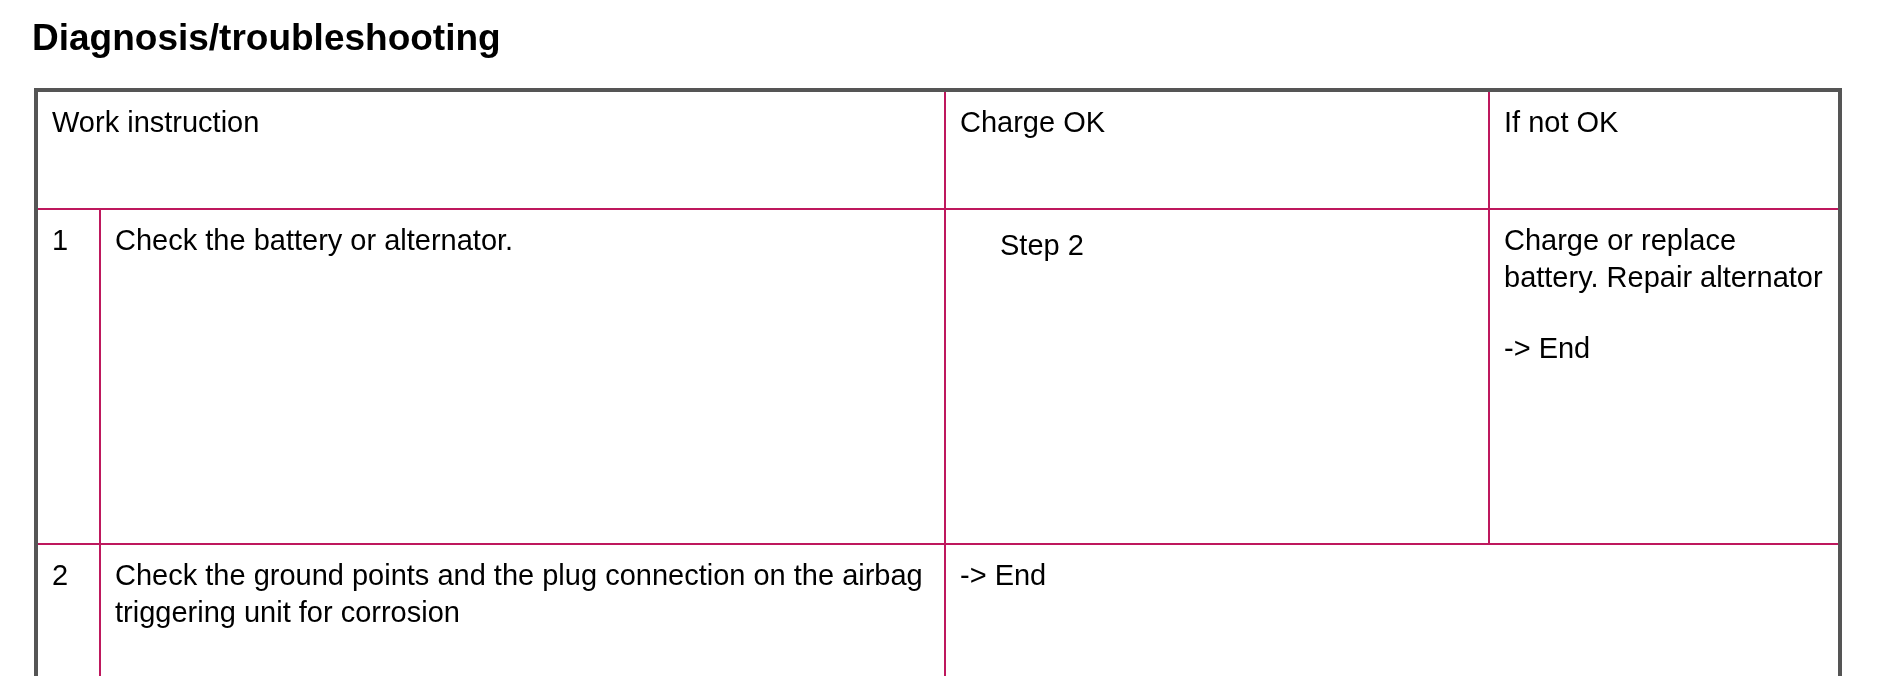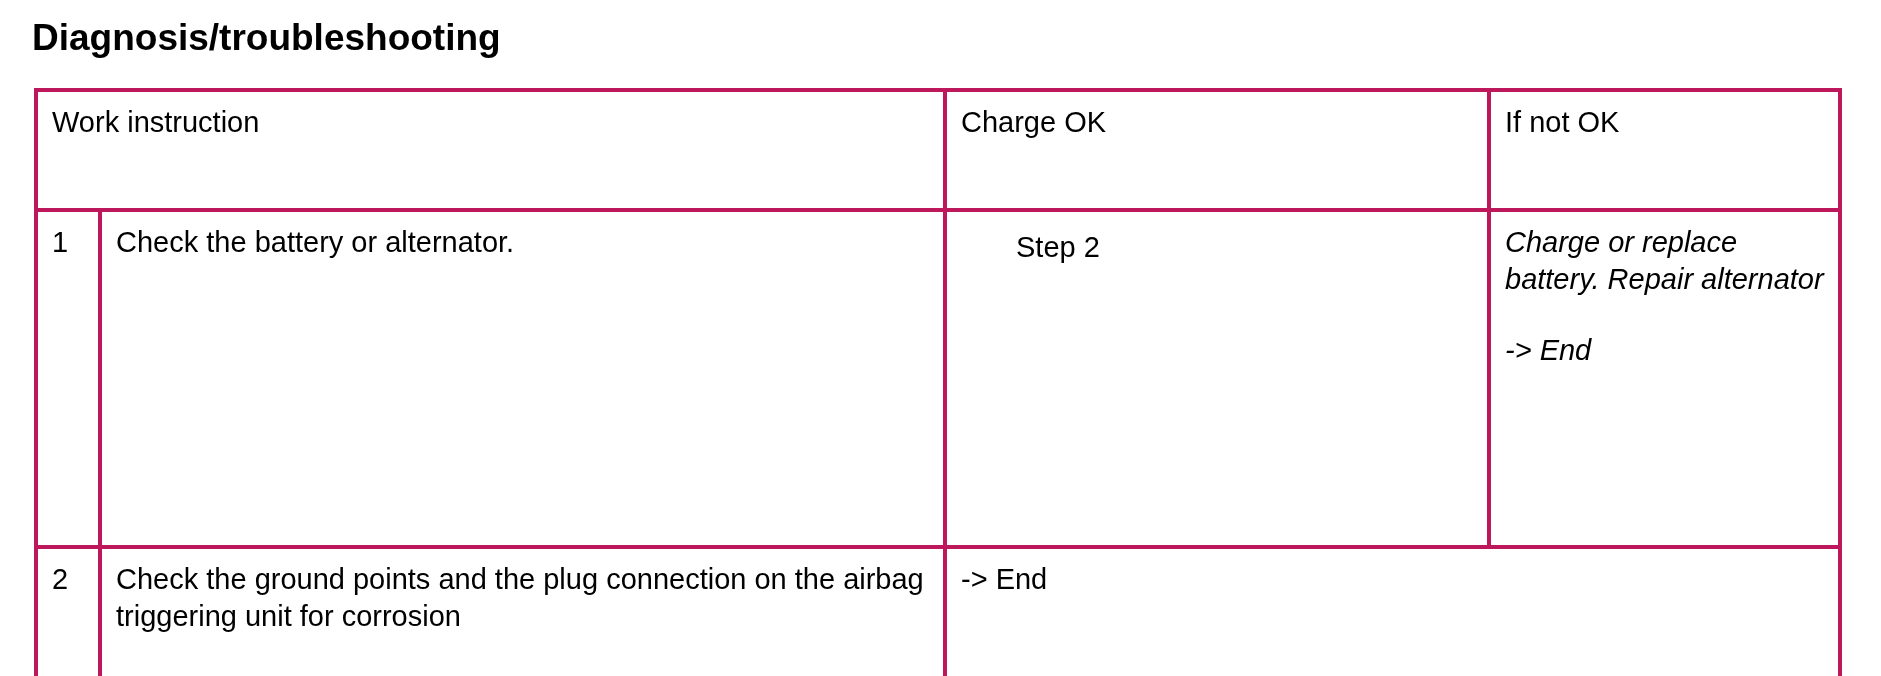--- a/index.html
+++ b/index.html
@@ -41,21 +41,21 @@
     top: 88px;
     width: 1806px;
     border-collapse: collapse;
     table-layout: fixed;
     border: 4px solid #555555;
     background: #ffffff;
   }
 
   .diag-table td,
   .diag-table th {
-    border: 4px solid #be185d;
+    border: 2px solid #be185d;
     vertical-align: top;
     text-align: left;
     font-weight: 400;
     font-size: 29px;
     line-height: 37px;
     color: #000000;
     padding: 12px 14px 10px 14px;
     background: #ffffff;
   }
 
@@ -78,23 +78,23 @@
 
   .num-cell {
     padding-left: 14px;
     padding-right: 4px;
     text-align: left;
   }
 
   .instr-cell { padding-left: 17px; }
 
   .okay-cell  { padding-left: 16px; }
-  .okay-cell.indented { padding-left: 69px; padding-top: 17px; }
+  .okay-cell.indented { padding-left: 54px; padding-top: 17px; }
 
-  .notokay-cell { padding-left: 17px; font-style: italic; }
+  .notokay-cell { padding-left: 17px; }
 
   .para { margin: 0; }
   .para + .para { margin-top: 34px; }
 </style>
 </head>
 <body>
 
 <div class="page">
 
   <div class="page-title">Diagnosis/troubleshooting</div>

